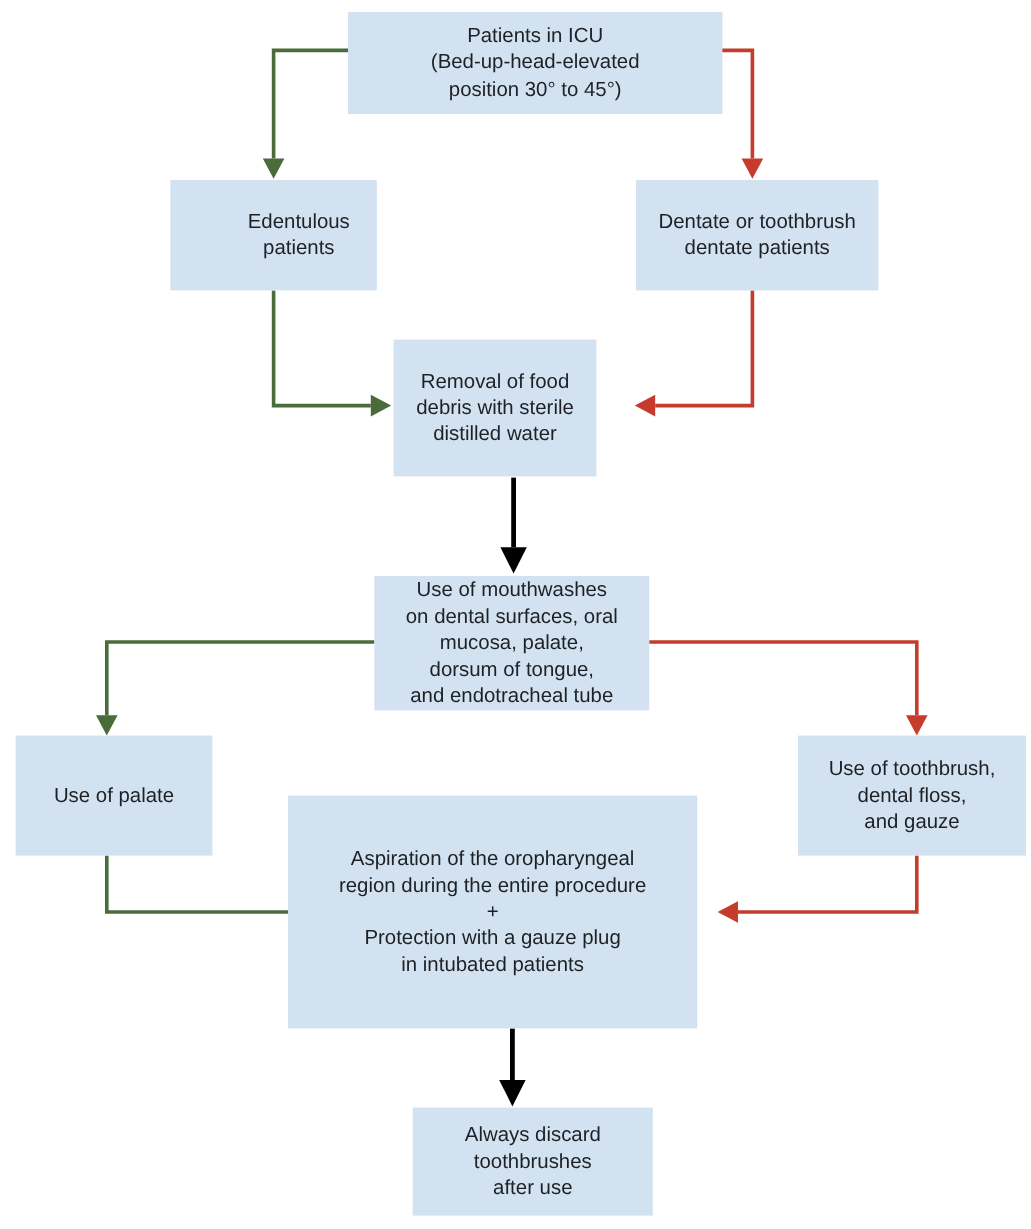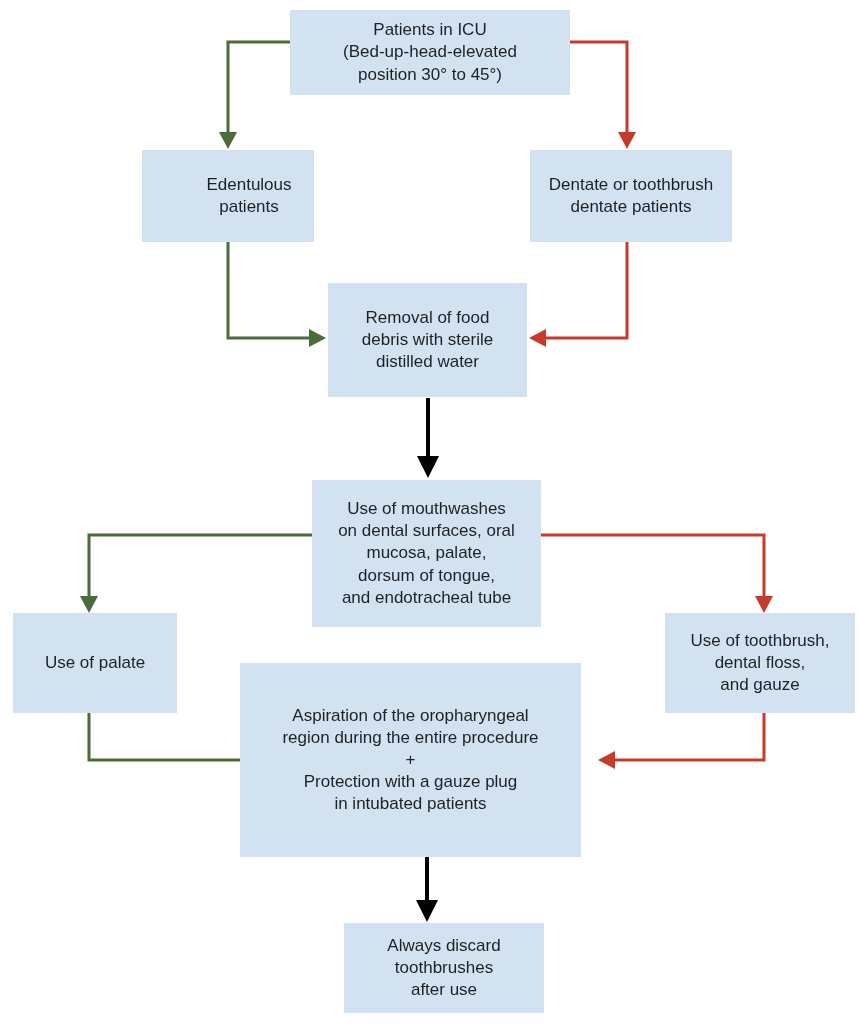--- a/index.html
+++ b/index.html
@@ -76,43 +76,43 @@
     <polyline class="line-green" points="89,713 89,760 240,760"></polyline>
     <polygon class="head-green" points="240,751 240,769 257,760"></polygon>
 
     <polyline class="line-red" points="764,713 764,760 615,760"></polyline>
     <polygon class="head-red" points="615,751 615,769 598,760"></polygon>
 
     <polyline class="line-black" points="427,857 427,900"></polyline>
     <polygon class="head-black" points="416,900 438,900 427,922"></polygon>
   </svg>
 
-  <div class="node" style="left:290px; top:10px; width:280px; height:85px;">
+  <div class="node" style="left:290px; top:10px; width:312px; height:85px;">
     <span class="node-text">Patients in ICU
 (Bed-up-head-elevated
 position 30° to 45°)</span>
   </div>
 
   <div class="node" style="left:142px; top:150px; width:172px; height:92px;padding-left:48px;">
     <span class="node-text">Edentulous
 patients</span>
   </div>
 
   <div class="node" style="left:530px; top:150px; width:202px; height:92px;">
     <span class="node-text">Dentate or toothbrush
 dentate patients</span>
   </div>
 
-  <div class="node" style="left:328px; top:283px; width:199px; height:114px;">
+  <div class="node" style="left:328px; top:283px; width:169px; height:114px;">
     <span class="node-text">Removal of food
 debris with sterile
 distilled water</span>
   </div>
 
-  <div class="node" style="left:312px; top:480px; width:229px; height:147px;">
+  <div class="node" style="left:312px; top:480px; width:229px; height:112px;">
     <span class="node-text">Use of mouthwashes
 on dental surfaces, oral
 mucosa, palate,
 dorsum of tongue,
 and endotracheal tube</span>
   </div>
 
   <div class="node" style="left:13px; top:613px; width:164px; height:100px;">
     <span class="node-text">Use of palate</span>
   </div>

